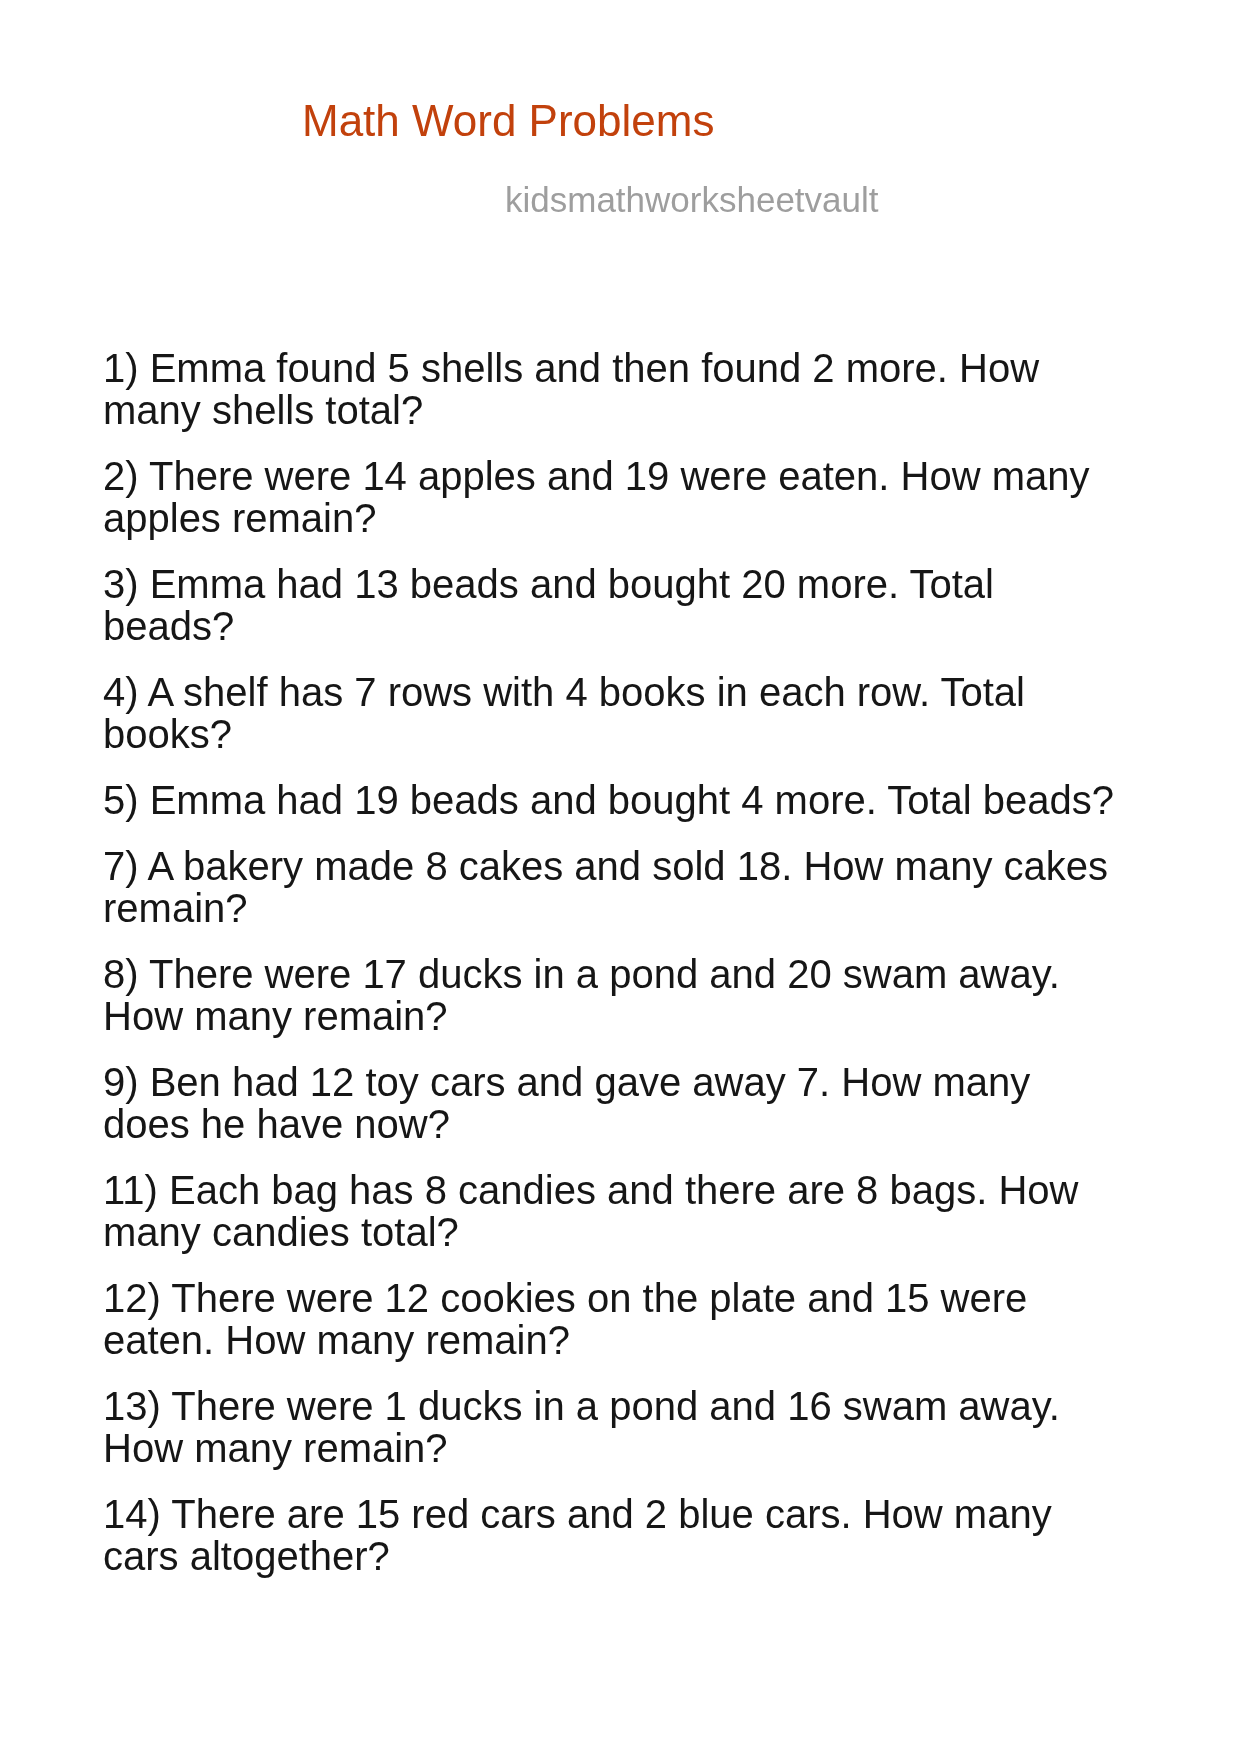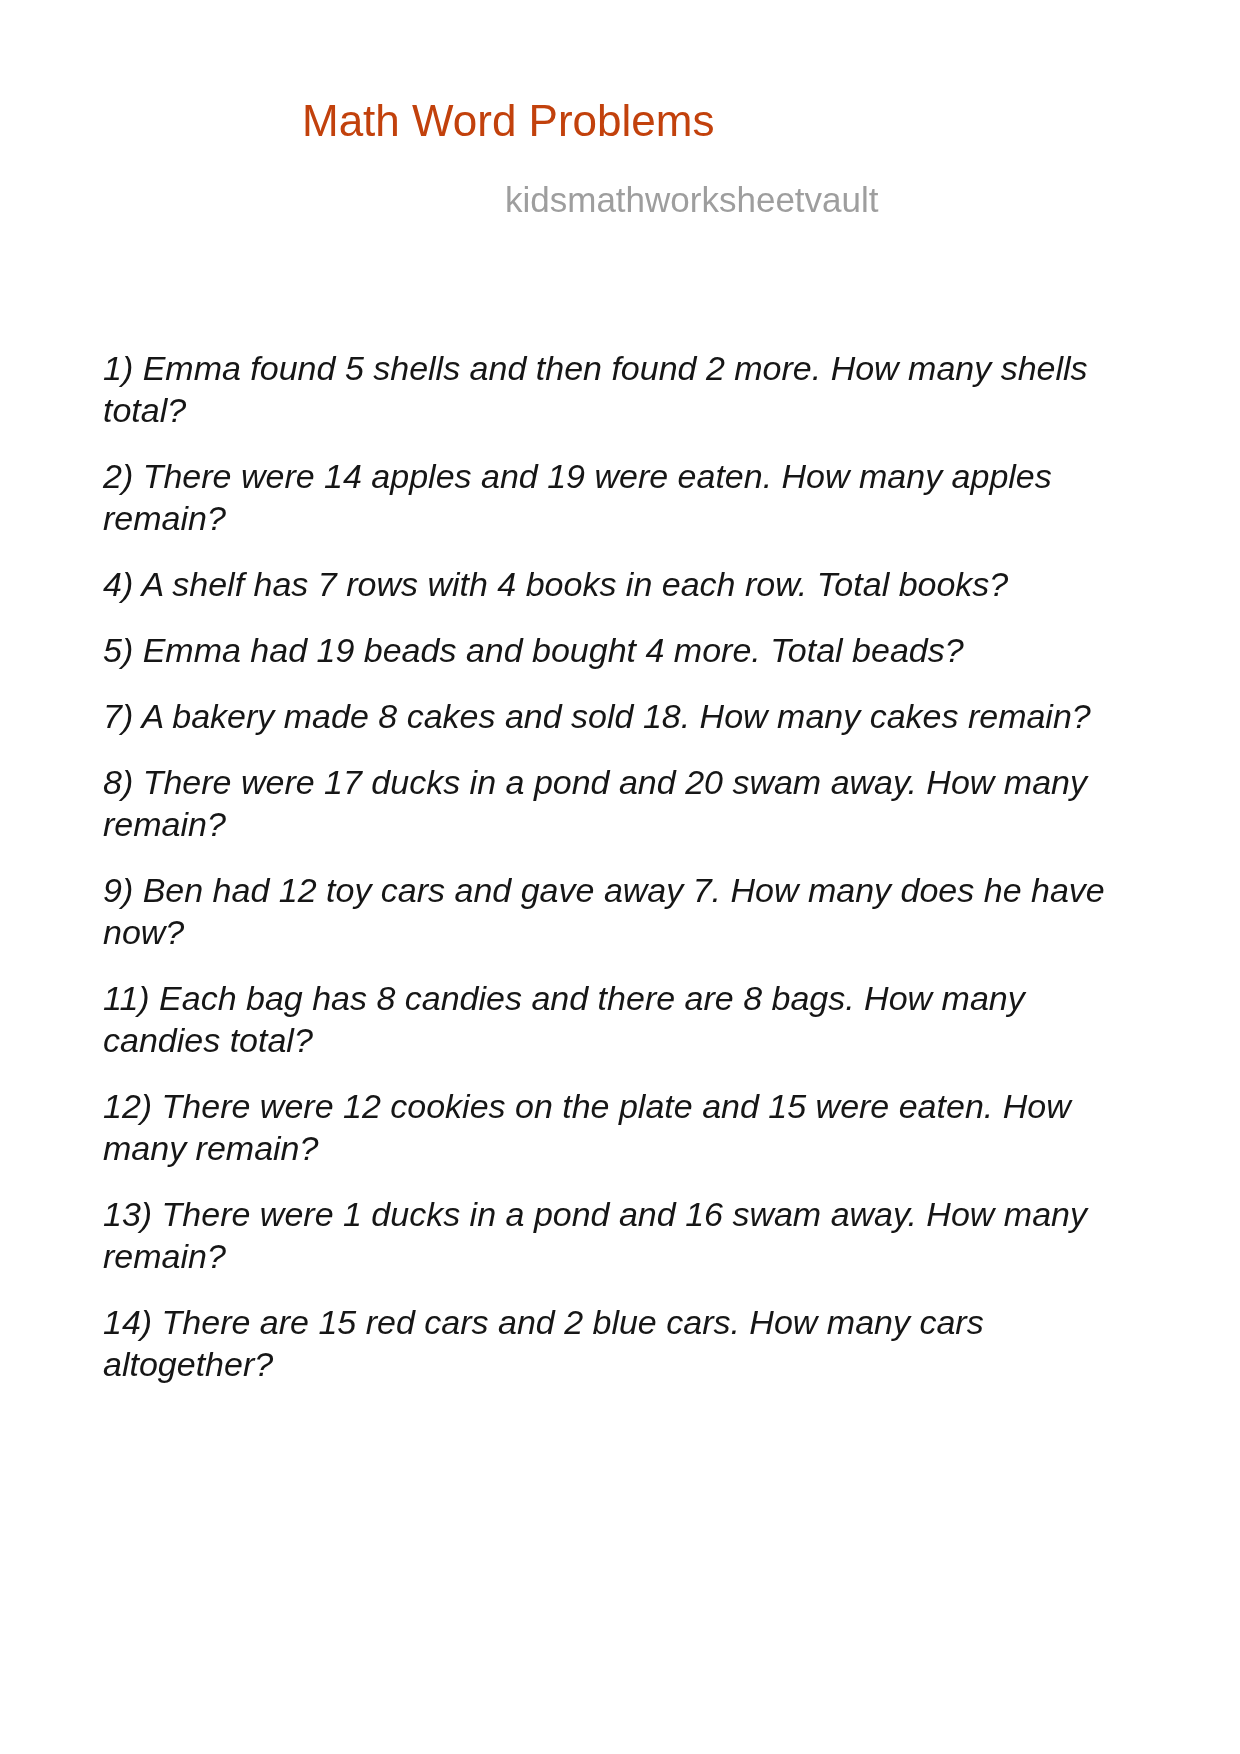--- a/index.html
+++ b/index.html
@@ -34,37 +34,37 @@
     white-space: nowrap;
     margin-top: 14px;
   }
   .problems {
     position: absolute;
     left: 103px;
     top: 347px;
     width: 1020px;
   }
   .problem {
-    font-size: 34px;
+    font-size: 40px;
     line-height: 42px;
     color: #161616;
     margin: 0 0 24px 0;
-    font-style: italic;
   }
 </style>
 </head>
 <body>
 
 <div class="page">
   <div class="doc-title">Math Word Problems</div>
   <div class="doc-subtitle">kidsmathworksheetvault</div>
 
   <div class="problems">
     <div class="problem">1) Emma found 5 shells and then found 2 more. How many shells total?</div>
     <div class="problem">2) There were 14 apples and 19 were eaten. How many apples remain?</div>
+    <div class="problem">3) Emma had 13 beads and bought 20 more. Total beads?</div>
     <div class="problem">4) A shelf has 7 rows with 4 books in each row. Total books?</div>
     <div class="problem">5) Emma had 19 beads and bought 4 more. Total beads?</div>
     <div class="problem">7) A bakery made 8 cakes and sold 18. How many cakes remain?</div>
     <div class="problem">8) There were 17 ducks in a pond and 20 swam away. How many remain?</div>
     <div class="problem">9) Ben had 12 toy cars and gave away 7. How many does he have now?</div>
     <div class="problem">11) Each bag has 8 candies and there are 8 bags. How many candies total?</div>
     <div class="problem">12) There were 12 cookies on the plate and 15 were eaten. How many remain?</div>
     <div class="problem">13) There were 1 ducks in a pond and 16 swam away. How many remain?</div>
     <div class="problem">14) There are 15 red cars and 2 blue cars. How many cars altogether?</div>
   </div>

